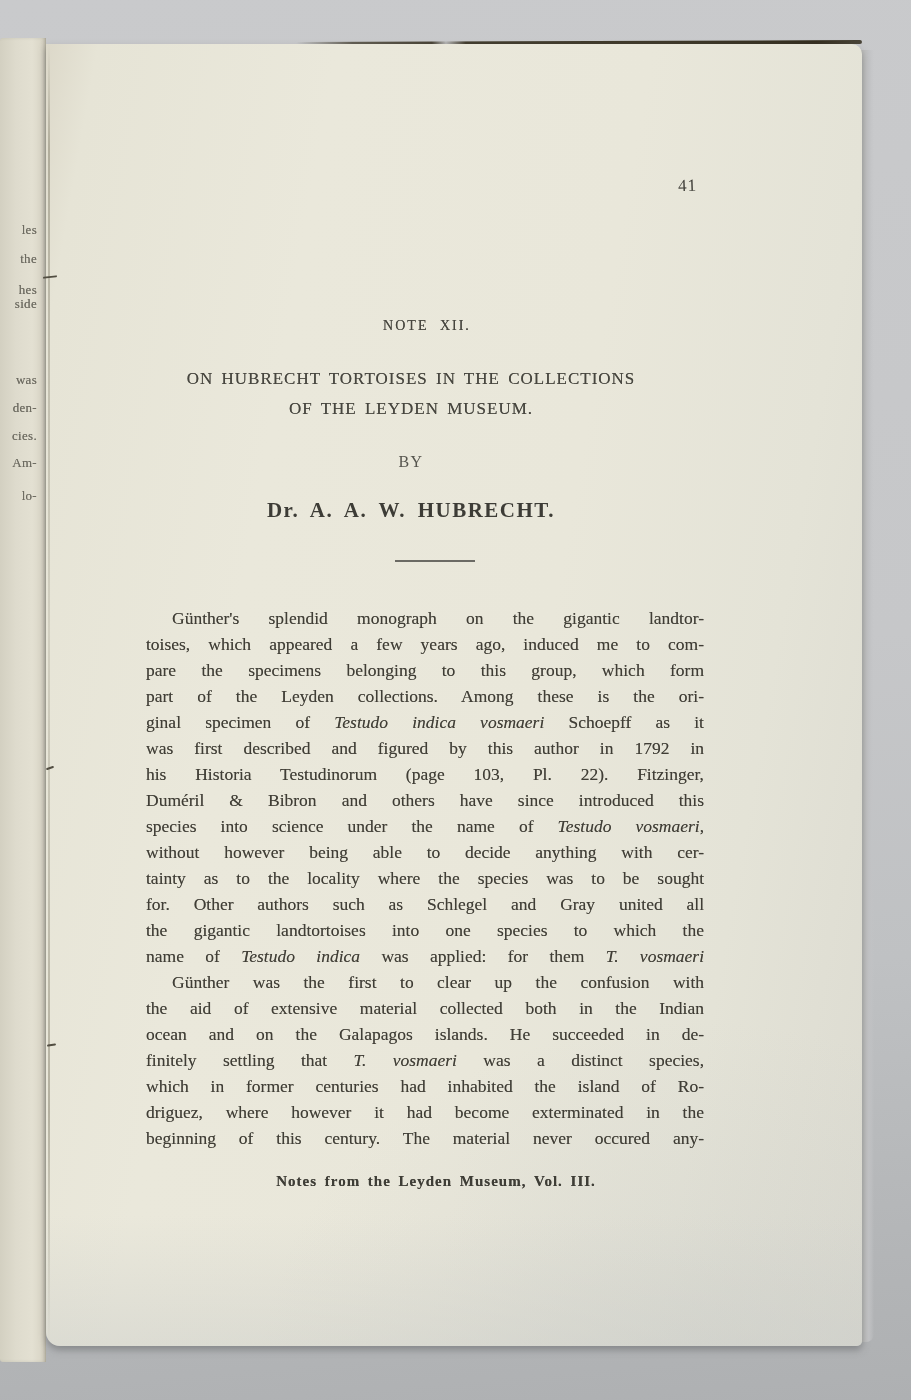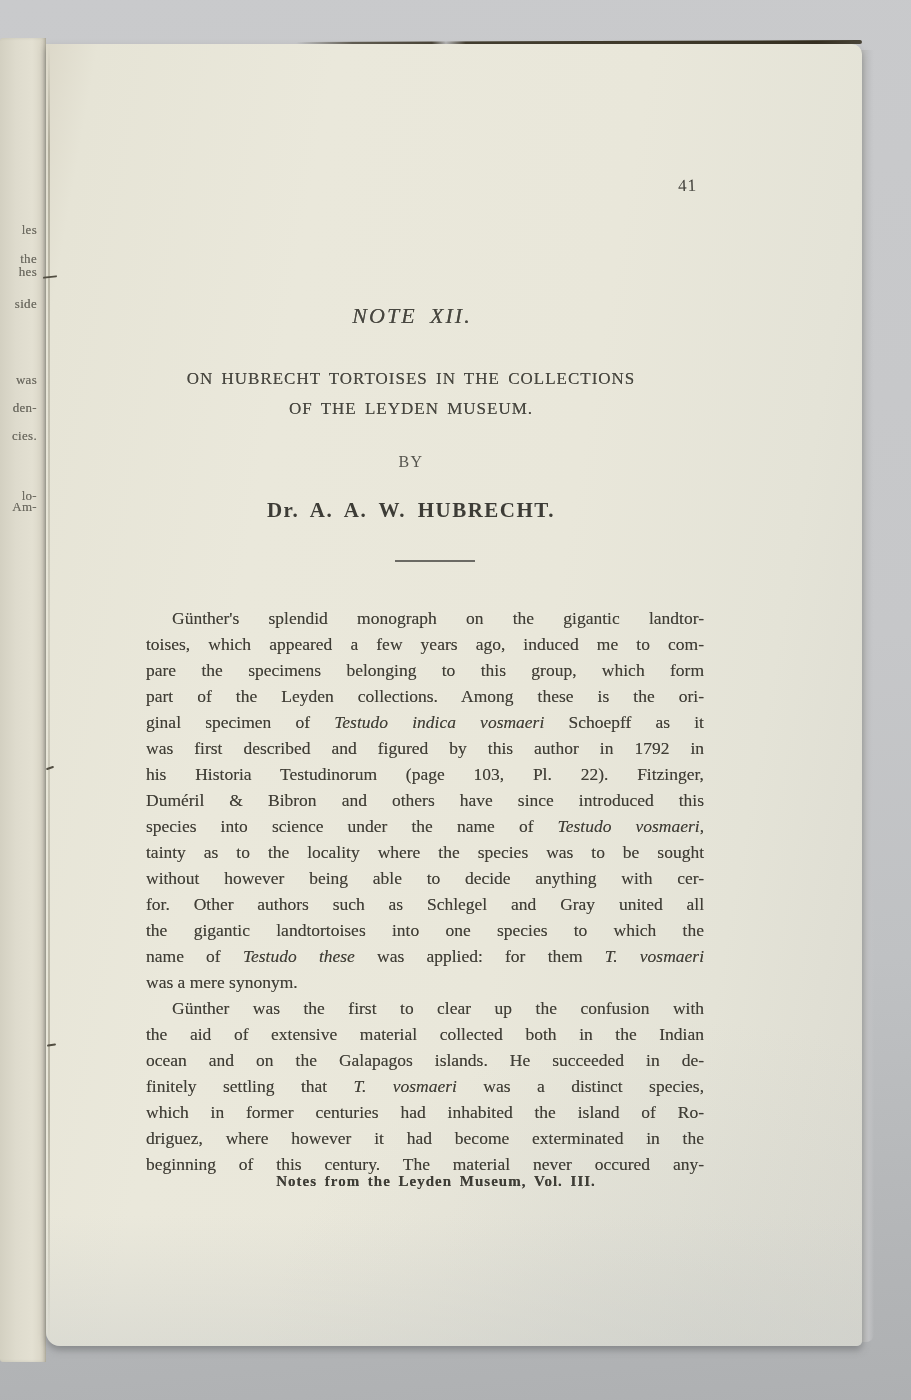--- a/index.html
+++ b/index.html
@@ -47,23 +47,23 @@
     color:#45443e;
   }
   .gutter-line{
     position:absolute;left:2px;top:0;width:2px;height:100%;
     background:linear-gradient(180deg,rgba(130,125,105,0) 0%,rgba(130,125,105,0.5) 8%,
       rgba(130,125,105,0.2) 45%,rgba(130,125,105,0.5) 82%,rgba(130,125,105,0) 100%);
   }
   .page-number{position:absolute;left:632px;top:132px;font-size:17px;color:#3f3e38;
     letter-spacing:1px;transform:rotate(-2deg);}
   .headings{position:absolute;left:65px;top:0;width:600px;text-align:center;color:#47463f;}
-  .note-title{position:absolute;left:0;top:258px;width:100%;font-size:22px;
-    letter-spacing:2px;word-spacing:6px;font-weight:normal;margin:1px;
-    text-shadow:0 0 0.5px rgba(71,70,63,0.8);font-style:italic;}
+  .note-title{position:absolute;left:0;top:258px;width:100%;font-size:14px;
+    letter-spacing:2px;word-spacing:6px;font-weight:normal;margin:16px;
+    text-shadow:0 0 0.5px rgba(71,70,63,0.8);}
   .subtitle{position:absolute;left:0;top:320px;width:100%;font-size:17px;line-height:30px;
     letter-spacing:1px;word-spacing:3px;font-weight:normal;margin:0;
     text-shadow:0 0 0.5px rgba(71,70,63,0.7);}
   .byline{position:absolute;left:0;top:409px;width:100%;font-size:16px;letter-spacing:1.5px;color:#56554e;}
   .author{position:absolute;left:0;top:454px;width:100%;font-size:21px;font-weight:bold;
     letter-spacing:1.5px;word-spacing:5px;color:#3d3c36;}
   .rule{position:absolute;left:349px;top:516px;width:80px;height:2px;background:#6b6a64;}
   
   .body-text{
     position:absolute;left:100px;top:561px;width:558px;
@@ -85,26 +85,26 @@
   .mark1{left:43px;top:276px;width:14px;height:2px;transform:rotate(-6deg);}
   .mark2{left:46px;top:767px;width:8px;height:2px;transform:rotate(-18deg);}
   .mark3{left:47px;top:1044px;width:9px;height:2px;transform:rotate(-10deg);}
 </style>
 </head>
 <body>
 
 <div class="prev-page">
     <span class="fragment" style="top: 184px; text-align: right;">les</span>
     <span class="fragment" style="top: 213px;">the</span>
-    <span class="fragment" style="top: 226px;">hes</span>
+    <span class="fragment" style="top: 244px;">hes</span>
     <span class="fragment" style="top: 258px;">side</span>
     <span class="fragment" style="top: 334px;">was</span>
     <span class="fragment" style="top: 362px;">den-</span>
     <span class="fragment" style="top: 390px;">cies.</span>
-    <span class="fragment" style="top: 417px; margin-top: 44px;">Am-</span>
+    <span class="fragment" style="top: 417px;">Am-</span>
     <span class="fragment" style="top: 450px;">lo-</span>
   </div>
 
 <div class="stack-edge"></div>
 
 <div class="cover-edge"></div>
 
 <div class="main-page">
   <div class="gutter-line"></div>
 
@@ -125,26 +125,25 @@
   <div class="body-text">
       <div class="body-line indent"><span>Günther's splendid monograph on the gigantic landtor-</span></div>
       <div class="body-line"><span>toises, which appeared a few years ago, induced me to com-</span></div>
       <div class="body-line"><span>pare the specimens belonging to this group, which form</span></div>
       <div class="body-line"><span>part of the Leyden collections. Among these is the ori-</span></div>
       <div class="body-line"><span>ginal specimen of </span><em>Testudo indica vosmaeri</em><span> Schoepff as it</span></div>
       <div class="body-line"><span>was first described and figured by this author in 1792 in</span></div>
       <div class="body-line"><span>his Historia Testudinorum (page 103, Pl. 22). Fitzinger,</span></div>
       <div class="body-line"><span>Duméril &amp; Bibron and others have since introduced this</span></div>
       <div class="body-line"><span>species into science under the name of </span><em>Testudo vosmaeri</em><span>,</span></div>
+      <div class="body-line"><span>without however being able to decide anything with cer-</span></div>
       <div class="body-line"><span>tainty as to the locality where the species was to be sought</span></div>
-      <div class="body-line"><span>without however being able to decide anything with cer-</span></div>
       <div class="body-line"><span>for. Other authors such as Schlegel and Gray united all</span></div>
       <div class="body-line"><span>the gigantic landtortoises into one species to which the</span></div>
-      <div class="body-line"><span>name of </span><em>Testudo these</em><span> was applied: for them </span><em>T. vosmaeri</em></div>
-      <div class="body-line lastline"><span>was a mere synonym.</span></div>
+      <div class="body-line"><span>name of </span><em>Testudo indica</em><span> was applied: for them </span><em>T. vosmaeri</em></div>
       <div class="body-line indent"><span>Günther was the first to clear up the confusion with</span></div>
       <div class="body-line"><span>the aid of extensive material collected both in the Indian</span></div>
       <div class="body-line"><span>ocean and on the Galapagos islands. He succeeded in de-</span></div>
       <div class="body-line"><span>finitely settling that </span><em>T. vosmaeri</em><span> was a distinct species,</span></div>
       <div class="body-line"><span>which in former centuries had inhabited the island of Ro-</span></div>
       <div class="body-line"><span>driguez, where however it had become exterminated in the</span></div>
       <div class="body-line"><span>beginning of this century. The material never occured any-</span></div>
     </div>
 
   <div class="footer">Notes from the Leyden Museum, Vol. III.</div>

